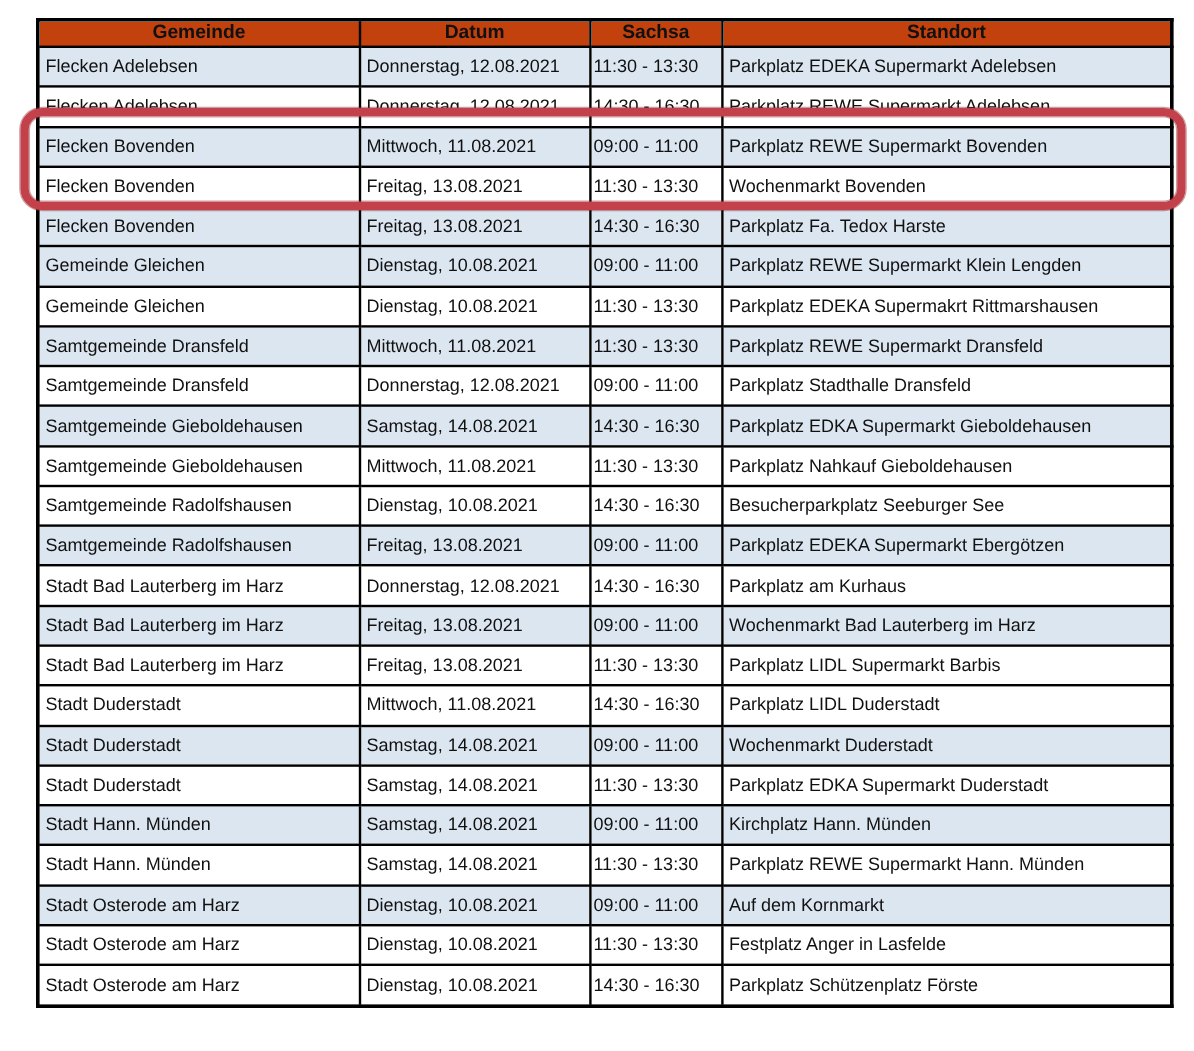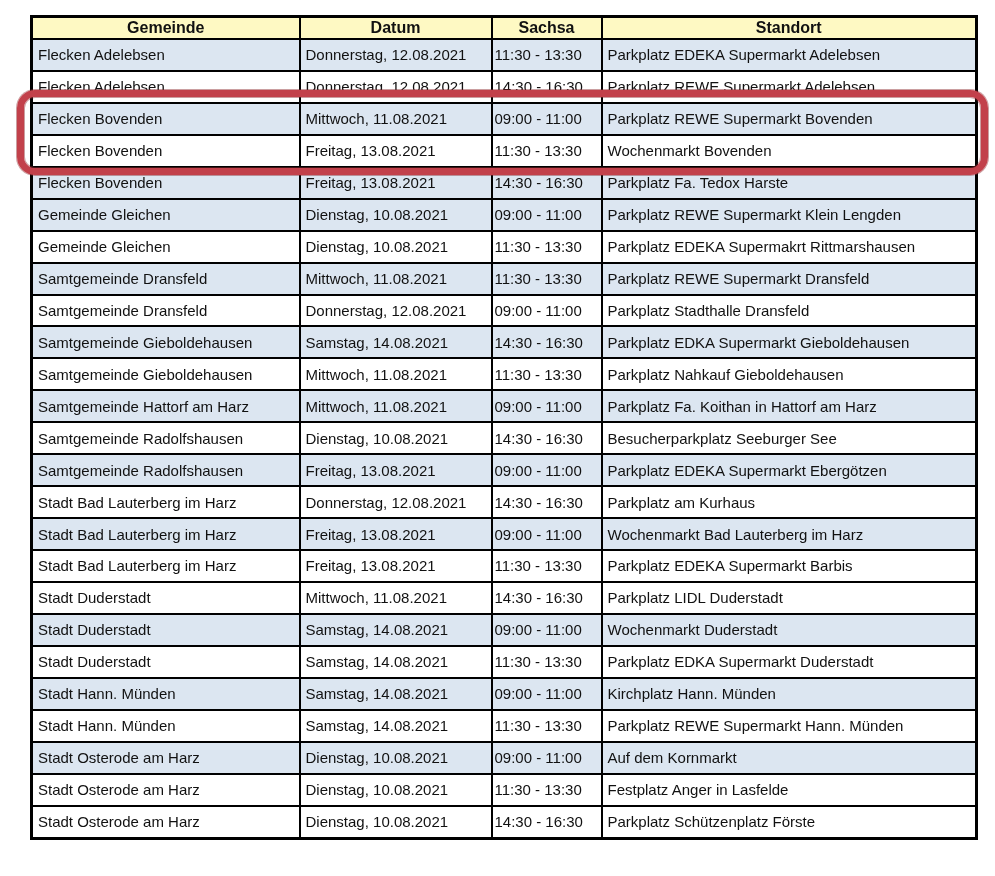--- a/index.html
+++ b/index.html
@@ -24,21 +24,21 @@
     border:3px solid var(--border);
   }
   th,td{
     border:2px solid var(--border);
     overflow:hidden;white-space:nowrap;
     vertical-align:middle;
     color:var(--text);
   }
   th{
     font-size:16px;font-weight:bold;text-align:center;
-    background:#fef9c3;
+    background:#c2410c;
   }
   td{
     font-size:15px;padding:0 5px;
     background:#ffffff;
   }
   tr.shaded td{background:var(--shade);}
   td.center{padding:0 2px;}
   .highlight-box{
     position:absolute;
     left:17px;top:90px;width:971px;height:85px;
@@ -130,26 +130,20 @@
           <td>Samstag, 14.08.2021</td>
           <td class="center">14:30 - 16:30</td>
           <td>Parkplatz EDKA Supermarkt Gieboldehausen</td>
         </tr>
         <tr>
           <td>Samtgemeinde Gieboldehausen</td>
           <td>Mittwoch, 11.08.2021</td>
           <td class="center">11:30 - 13:30</td>
           <td>Parkplatz Nahkauf Gieboldehausen</td>
         </tr>
-        <tr class="shaded">
-          <td>Samtgemeinde Hattorf am Harz</td>
-          <td>Mittwoch, 11.08.2021</td>
-          <td class="center">09:00 - 11:00</td>
-          <td>Parkplatz Fa. Koithan in Hattorf am Harz</td>
-        </tr>
         <tr>
           <td>Samtgemeinde Radolfshausen</td>
           <td>Dienstag, 10.08.2021</td>
           <td class="center">14:30 - 16:30</td>
           <td>Besucherparkplatz Seeburger See</td>
         </tr>
         <tr class="shaded">
           <td>Samtgemeinde Radolfshausen</td>
           <td>Freitag, 13.08.2021</td>
           <td class="center">09:00 - 11:00</td>
@@ -164,21 +158,21 @@
         <tr class="shaded">
           <td>Stadt Bad Lauterberg im Harz</td>
           <td>Freitag, 13.08.2021</td>
           <td class="center">09:00 - 11:00</td>
           <td>Wochenmarkt Bad Lauterberg im Harz</td>
         </tr>
         <tr>
           <td>Stadt Bad Lauterberg im Harz</td>
           <td>Freitag, 13.08.2021</td>
           <td class="center">11:30 - 13:30</td>
-          <td>Parkplatz EDEKA Supermarkt Barbis</td>
+          <td>Parkplatz LIDL Supermarkt Barbis</td>
         </tr>
         <tr>
           <td>Stadt Duderstadt</td>
           <td>Mittwoch, 11.08.2021</td>
           <td class="center">14:30 - 16:30</td>
           <td>Parkplatz LIDL Duderstadt</td>
         </tr>
         <tr class="shaded">
           <td>Stadt Duderstadt</td>
           <td>Samstag, 14.08.2021</td>

